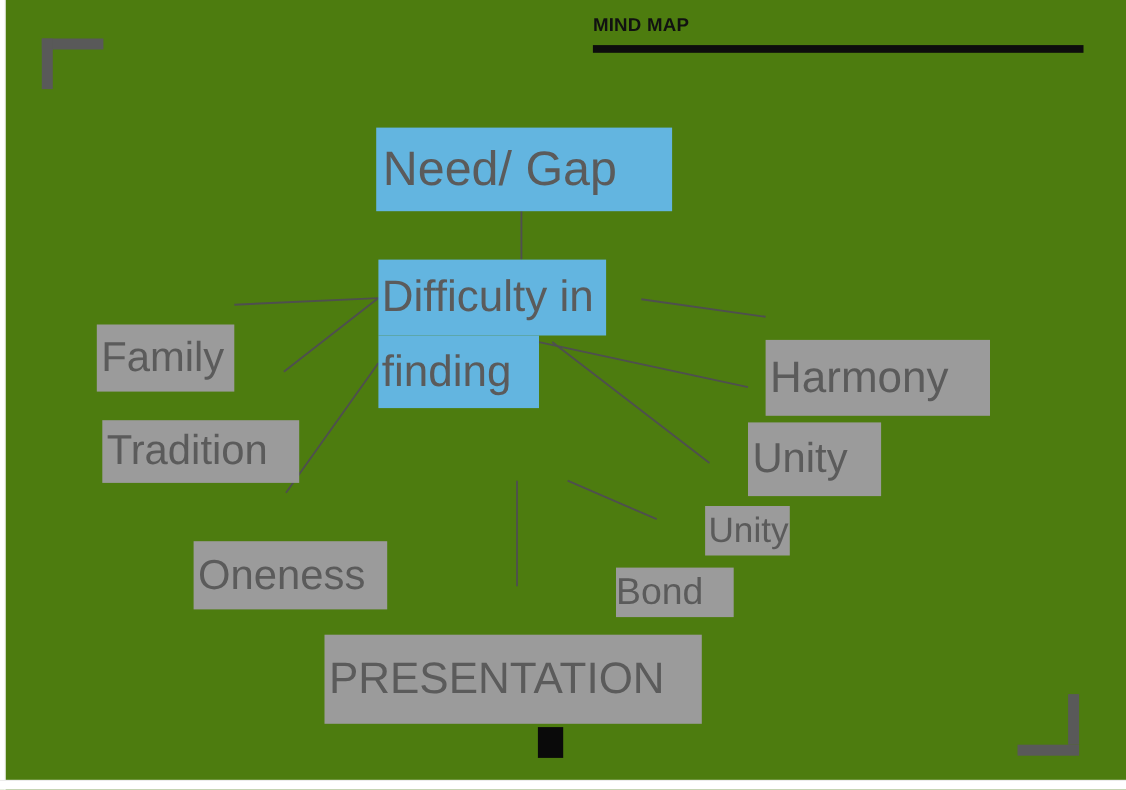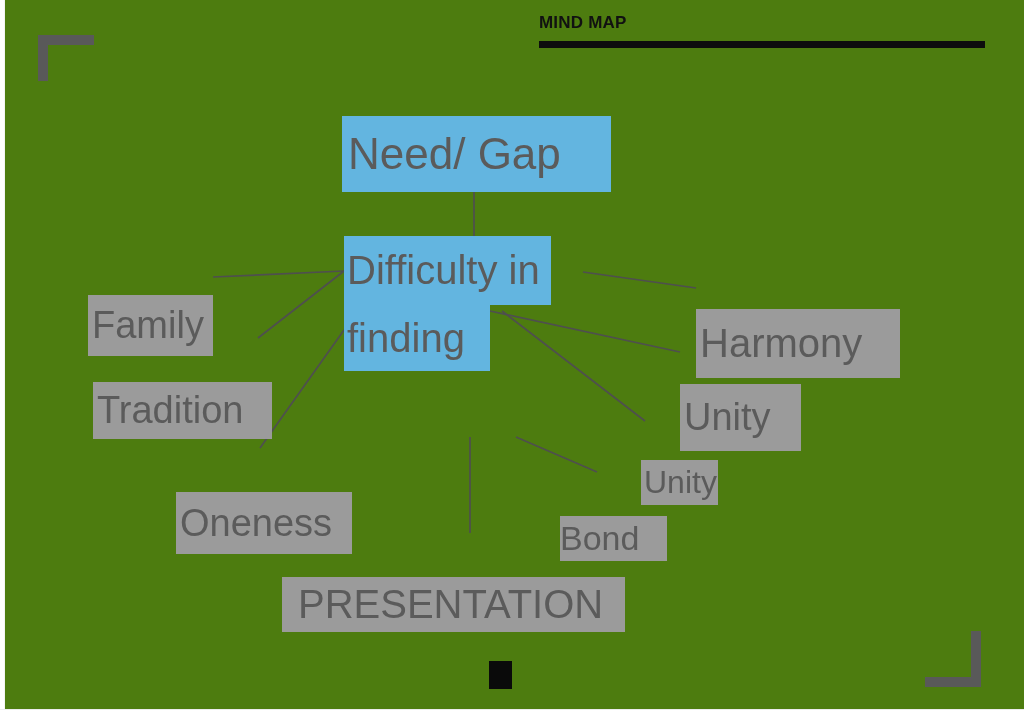--- a/index.html
+++ b/index.html
@@ -202,20 +202,20 @@
   </div>
 
   <div class="node node-gray" style="left:641px;top:416px;width:77px;height:45px;font-size:32px;padding-left:3px;">
     <span>Unity</span>
   </div>
 
   <div class="node node-gray" style="left:560px;top:472px;width:107px;height:45px;font-size:34px;padding-left:0;">
     <span>Bond</span>
   </div>
 
-  <div class="node node-gray" style="left:282px;top:533px;width:343px;height:55px;font-size:40px;padding-left:16px;">
+  <div class="node node-gray" style="left:295px;top:533px;width:343px;height:81px;font-size:40px;padding-left:4px;">
     <span>PRESENTATION</span>
   </div>
 
   <div class="marker-square"></div>
 
   <div class="page-edge-bottom"></div>
 </div>
 
 </body></html>

